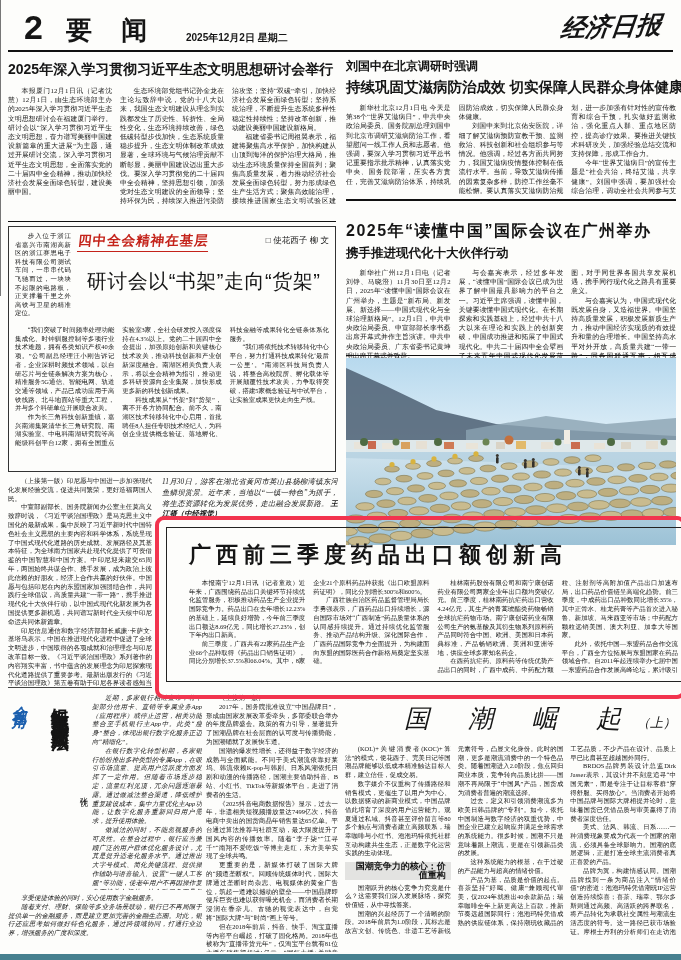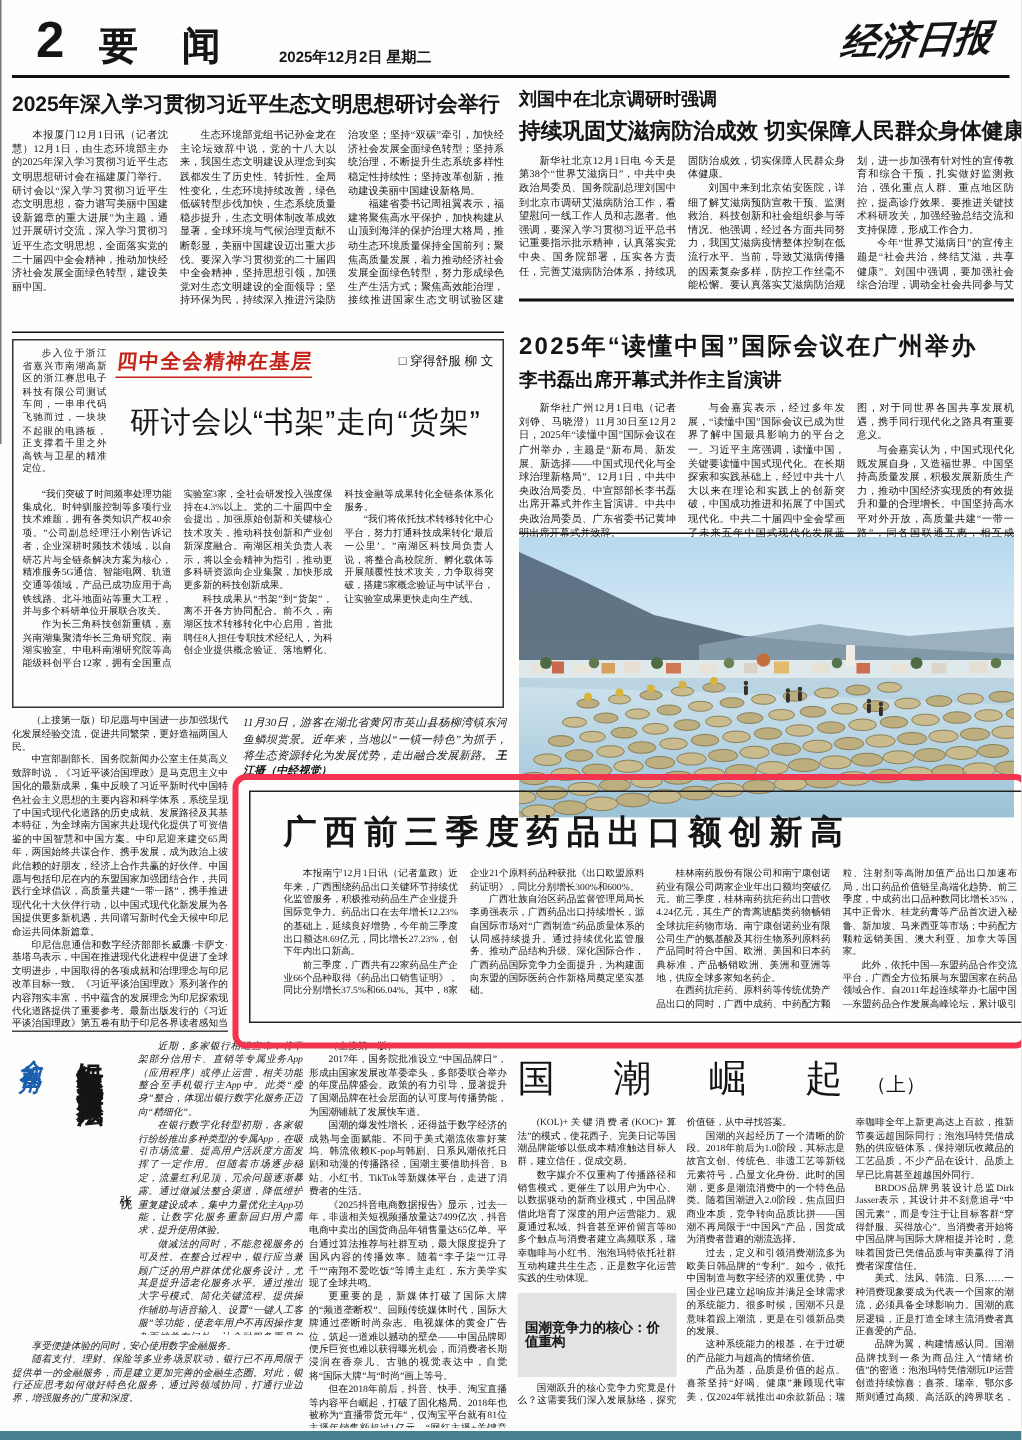--- a/index.html
+++ b/index.html
@@ -61,25 +61,25 @@
   .vheadline{writing-mode:vertical-rl;font-size:18px;font-weight:700;letter-spacing:2px;width:40px;flex:none;
              font-family:"Liberation Sans","DejaVu Sans",sans-serif;}
   .vbyline{writing-mode:vertical-rl;font-size:8px;width:12px;flex:none;padding-top:96px;}
   #bank .bod1{flex:1;font-size:6.5px;line-height:8.8px;font-style:italic;text-align:justify;overflow:hidden;}
   #bank .bod2{height:54px;margin-top:4px;font-size:6.5px;line-height:8.8px;font-style:italic;
               text-align:justify;overflow:hidden;}
   
   #gc{position:absolute;left:206px;top:694px;width:470px;height:258px;display:flex;gap:7px;}
   #gc .c1{width:132px;flex:none;font-size:6.5px;line-height:8.8px;text-align:justify;overflow:hidden;}
   #gc .right{flex:1;}
-  #gc .hl{font-size:25px;letter-spacing:16px;text-align:left;margin:8px 0 10px;white-space:nowrap;}
+  #gc .hl{font-size:25px;letter-spacing:16px;text-align:right;margin:8px 0 10px;white-space:nowrap;font-style:italic;}
   #gc .hl .suff{font-size:13px;letter-spacing:0;}
   #gc .bod{height:196px;font-size:6.4px;line-height:8.7px;}
-  .graysub{background:#e3e3e1;font-weight:700;font-size:9px;padding:19px 5px;text-indent:0;
-           text-align:left;margin:4px 0;break-inside:avoid;font-family:"Liberation Sans","DejaVu Sans",sans-serif;}
+  .graysub{background:#e3e3e1;font-weight:700;font-size:9px;padding:0 5px;text-indent:0;
+           text-align:right;margin:4px 0;break-inside:avoid;font-family:"Liberation Sans","DejaVu Sans",sans-serif;}
   
   #hdrule{top:50px;left:8px;width:665px;height:2px;}
   #vdiv{left:339px;top:58px;width:1px;height:296px;background:#777;}
   #botbar{position:absolute;left:0;top:954px;width:681px;height:6px;background:#47808f;}
 </style>
 </head>
 <body>
 
 <div id="page">
 
@@ -104,37 +104,37 @@
     <div class="hl hl-c sans">持续巩固艾滋病防治成效 切实保障人民群众身体健康</div>
     <div class="cols3 body-sm" style="height:98px;">
         <p>新华社北京12月1日电 今天是第38个“世界艾滋病日”，中共中央政治局委员、国务院副总理刘国中到北京市调研艾滋病防治工作，看望慰问一线工作人员和志愿者。他强调，要深入学习贯彻习近平总书记重要指示批示精神，认真落实党中央、国务院部署，压实各方责任，完善艾滋病防治体系，持续巩固防治成效，切实保障人民群众身体健康。</p>
         <p>刘国中来到北京佑安医院，详细了解艾滋病预防宣教干预、监测救治、科技创新和社会组织参与等情况。他强调，经过各方面共同努力，我国艾滋病疫情整体控制在低流行水平。当前，导致艾滋病传播的因素复杂多样，防控工作丝毫不能松懈。要认真落实艾滋病防治规划，进一步加强有针对性的宣传教育和综合干预，扎实做好监测救治，强化重点人群、重点地区防控，提高诊疗效果。要推进关键技术科研攻关，加强经验总结交流和支持保障，形成工作合力。</p>
         <p>今年“世界艾滋病日”的宣传主题是“社会共治，终结艾滋，共享健康”。刘国中强调，要加强社会综合治理，调动全社会共同参与艾滋病防治，鼓励社会组织开展预防干预、动员检测、随访管理等服务，促进专业防治机构和社会组织有效衔接。要加强对艾滋病感染者和病人的人文关怀，做好保障与法治教育，帮助他们回归正常生活。</p>
       </div>
   </div>
 
   <div id="udc">
     <div class="hl hl-c sans">2025年“读懂中国”国际会议在广州举办</div>
-    <div class="sub hl-c sans">李书磊出席开幕式并作主旨演讲</div>
+    <div class="sub hl-c sans">携手推进现代化十大伙伴行动</div>
     <div class="cols3 body-sm" style="height:98px;">
         <p>新华社广州12月1日电（记者刘铮、马晓澄）11月30日至12月2日，2025年“读懂中国”国际会议在广州举办，主题是“新布局、新发展、新选择——中国式现代化与全球治理新格局”。12月1日，中共中央政治局委员、中宣部部长李书磊出席开幕式并作主旨演讲。中共中央政治局委员、广东省委书记黄坤明出席开幕式并致辞。</p>
         <p>与会嘉宾表示，经过多年发展，“读懂中国”国际会议已成为世界了解中国最具影响力的平台之一。习近平主席强调，读懂中国，关键要读懂中国式现代化。在长期探索和实践基础上，经过中共十八大以来在理论和实践上的创新突破，中国成功推进和拓展了中国式现代化。中共二十届四中全会擘画了未来五年中国式现代化发展蓝图，对于同世界各国共享发展机遇，携手同行现代化之路具有重要意义。</p>
         <p>与会嘉宾认为，中国式现代化既发展自身，又造福世界。中国坚持高质量发展，积极发展新质生产力，推动中国经济实现质的有效提升和量的合理增长。中国坚持高水平对外开放，高质量共建“一带一路”，同各国联通互惠，相互成就。中国坚持以人民为中心的发展理念，在发展中保障和改善民生，让发展成果更多更公平惠及全体人民。</p>
       </div>
   </div>
 
   <div id="tech">
     <div class="toprow">
       <div class="introcol">
           <p>步入位于浙江省嘉兴市南湖高新区的浙江赛思电子科技有限公司测试车间，一串串代码飞驰而过，一块块不起眼的电路板，正支撑着千里之外高铁与卫星的精准定位。</p>
         </div>
       <div style="flex:1;">
         <div class="kickrow">
           <span class="redkick">四中全会精神在基层</span>
-          <span class="byline sans">□ 穿得舒服 柳 文</span>
+          <span class="byline sans">□ 使花西子 柳 文</span>
         </div>
         <div class="hl sans">研讨会以“书架”走向“货架”</div>
       </div>
     </div>
     <div class="bod cols3 body-xs">
         <p>“我们突破了时间频率处理功能集成化、时钟驯服控制等多项行业技术难题，拥有各类知识产权40余项。”公司副总经理汪小刚告诉记者，企业深耕时频技术领域，以自研芯片与全链条解决方案为核心，精准服务5G通信、智能电网、轨道交通等领域，产品已成功应用于高铁线路、北斗地面站等重大工程，并与多个科研单位开展联合攻关。</p>
         <p>作为长三角科技创新重镇，嘉兴南湖集聚清华长三角研究院、南湖实验室、中电科南湖研究院等高能级科创平台12家，拥有全国重点实验室3家，全社会研发投入强度保持在4.3%以上。党的二十届四中全会提出，加强原始创新和关键核心技术攻关，推动科技创新和产业创新深度融合。南湖区相关负责人表示，将以全会精神为指引，推动更多科研资源向企业集聚，加快形成更多新的科技创新成果。</p>
         <p>科技成果从“书架”到“货架”，离不开各方协同配合。前不久，南湖区技术转移转化中心启用，首批聘任8人担任专职技术经纪人，为科创企业提供概念验证、落地孵化、科技金融等成果转化全链条体系化服务。</p>
         <p>“我们将依托技术转移转化中心平台，努力打通科技成果转化‘最后一公里’。”南湖区科技局负责人说，将整合高校院所、孵化载体等开展颠覆性技术攻关，力争取得突破，搭建5家概念验证与中试平台，让实验室成果更快走向生产线。</p>
       </div>

